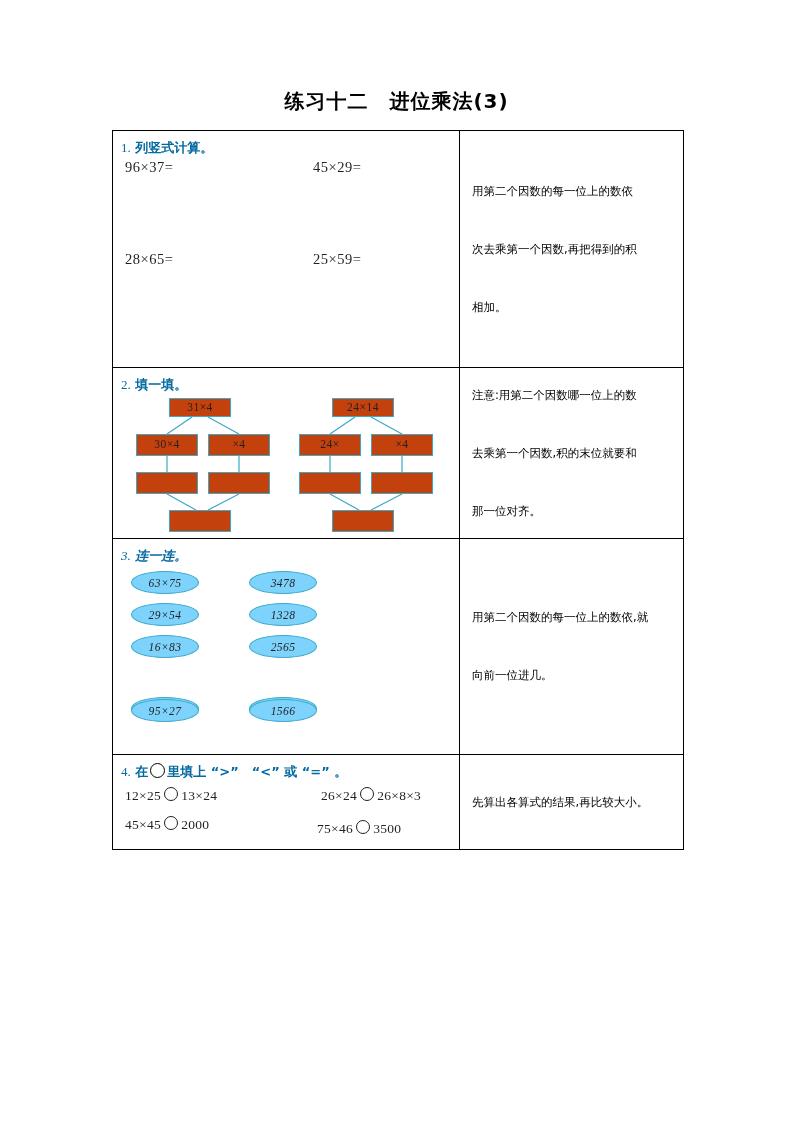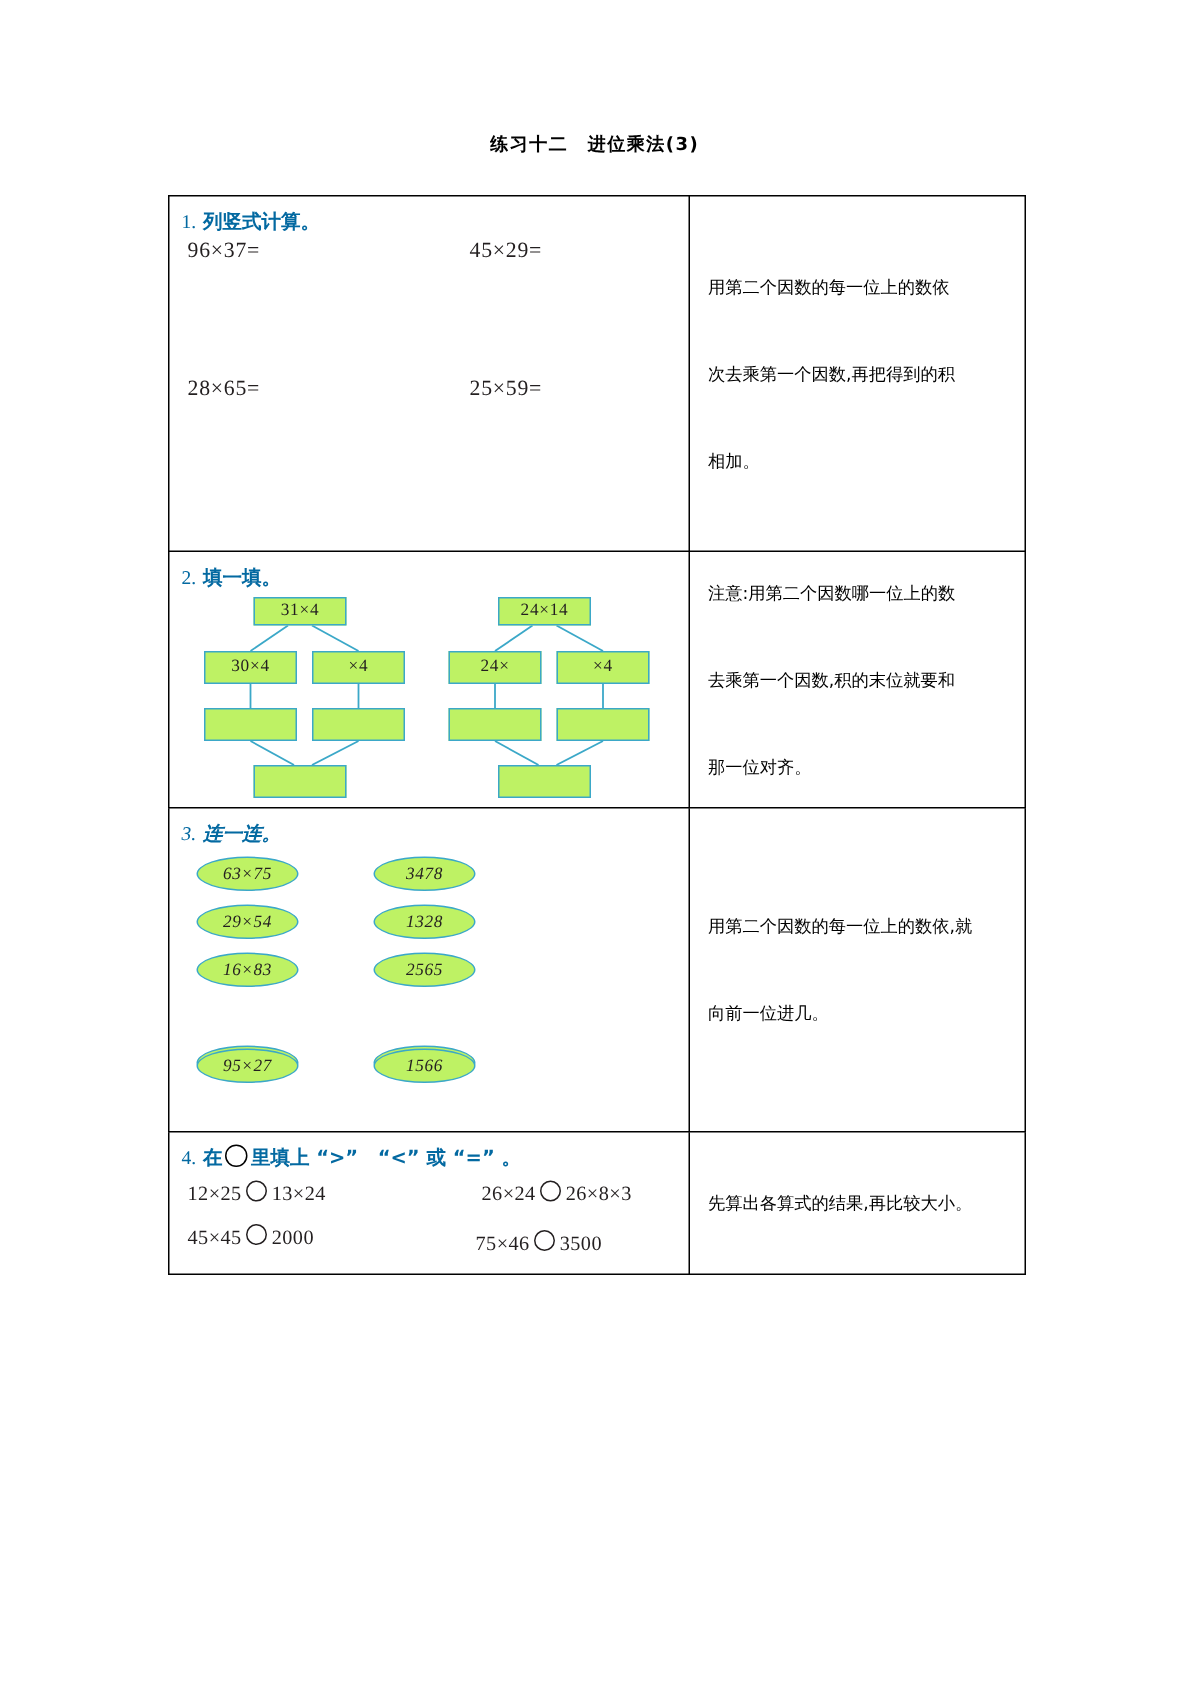--- a/index.html
+++ b/index.html
@@ -18,21 +18,21 @@
 
   
   .page-title {
     position: absolute;
     top: 88px;
     left: 0;
     width: 793px;
     text-align: center;
     font-family: "DejaVu Sans", "Liberation Sans", sans-serif;
     font-weight: bold;
-    font-size: 12px;
+    font-size: 20px;
     letter-spacing: 1px;
     color: #000000;
   }
 
   
   .sheet {
     position: absolute;
     left: 112px;
     top: 130px;
     width: 569px;
@@ -101,21 +101,21 @@
     width: 160px;
     height: 138px;
   }
   .tree.t1 { left: 15px; }
   .tree.t2 { left: 178px; }
 
   .tbox {
     position: absolute;
     box-sizing: border-box;
     border: 1.3px solid #3ba8c8;
-    background: #bef264;
+    background: #c2410c;
     font-size: 11.5px;
     text-align: right;
     line-height: 1;
     display: flex;
     align-items: center;
     justify-content: center;
     letter-spacing: .5px;
     color: #231f20;
     z-index: 2;
   }
@@ -134,21 +134,21 @@
     height: 190px;
     margin-top: 4px;
   }
   .oval {
     position: absolute;
     box-sizing: border-box;
     width: 68px;
     height: 23px;
     border: 1.3px solid #3ba8c8;
     border-radius: 50%;
-    background: #bef264;
+    background: #7dd3fc;
     font-size: 11.5px;
     letter-spacing: .4px;
     display: flex;
     align-items: center;
     justify-content: center;
     color: #231f20;
   }
   .oval.left  { left: 10px; }
   .oval.right { left: 128px; }
   .r0 { top: 2px; }

